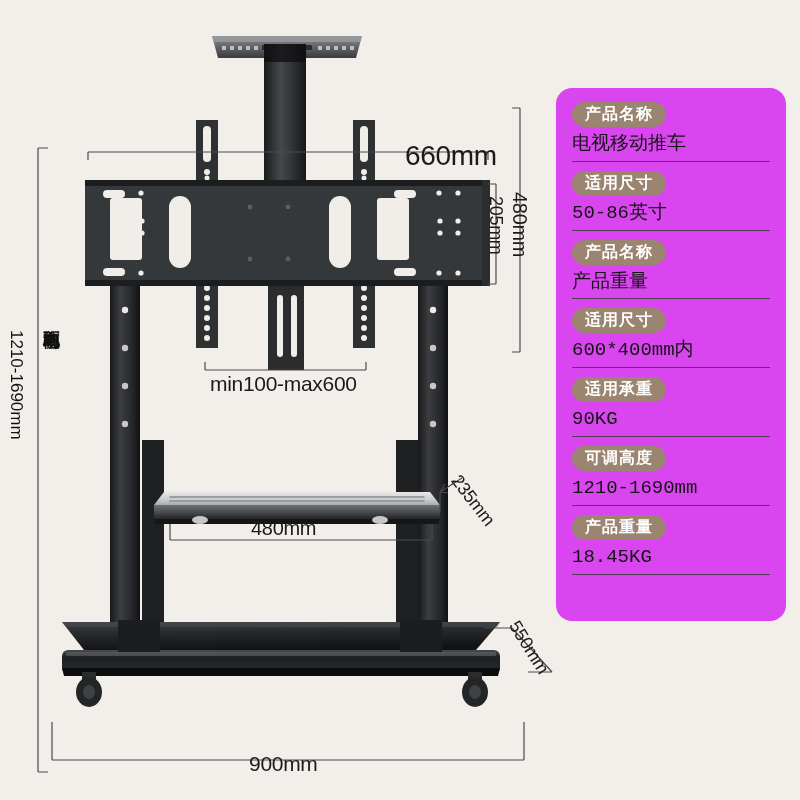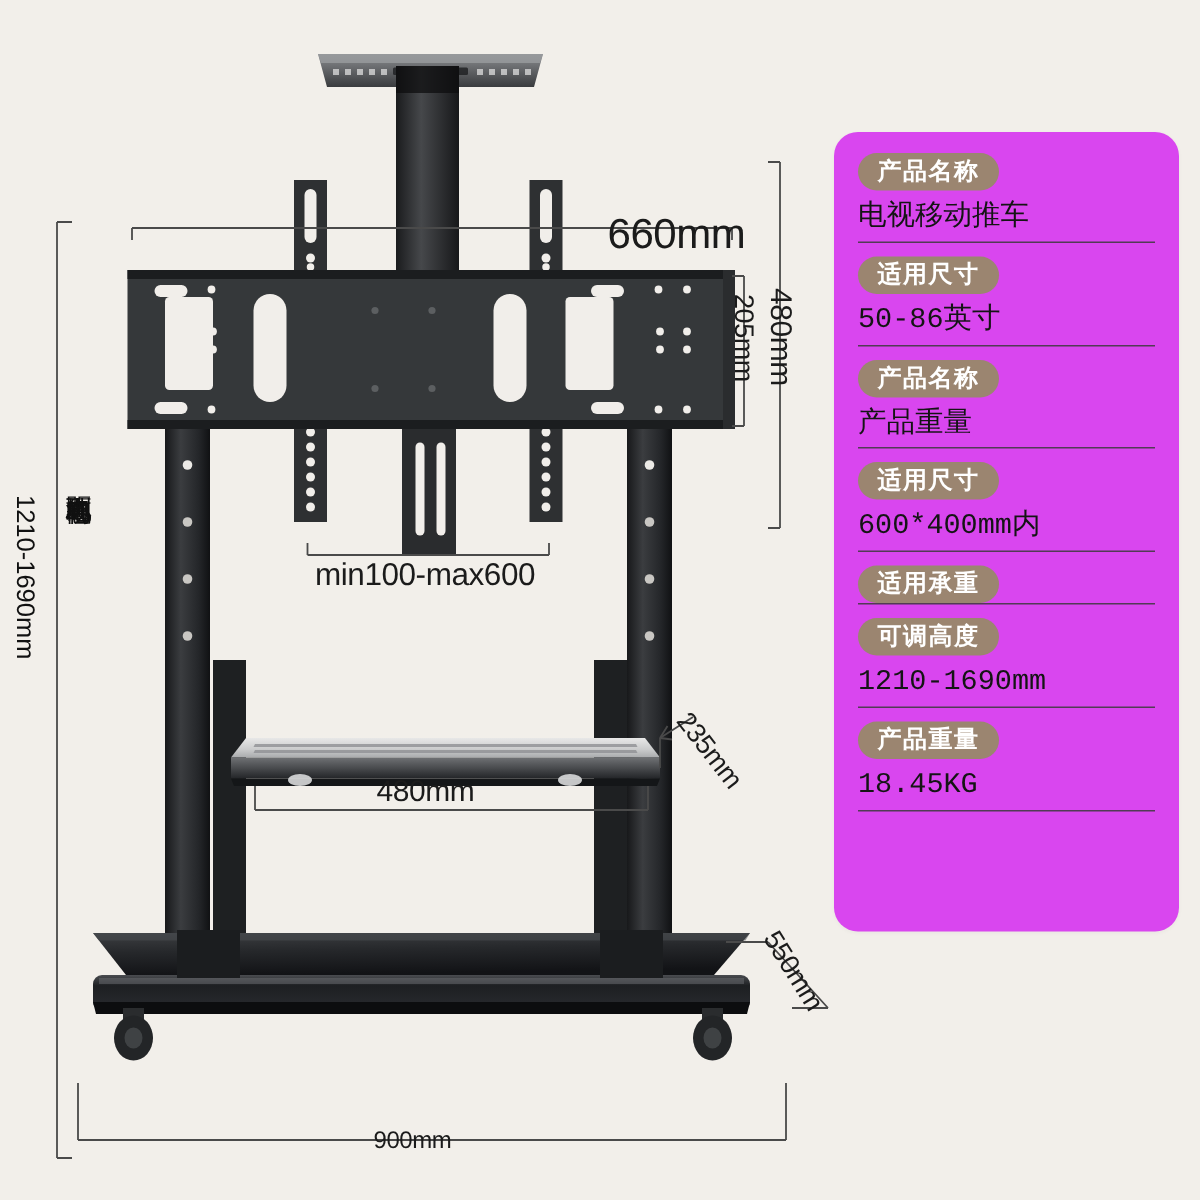--- a/index.html
+++ b/index.html
@@ -304,21 +304,21 @@
   <div class="abs dimtext rot90" style="left:506px;top:196px;font-size:18px;">205mm</div>
 
   <div class="abs dimtext" style="left:210px;top:372px;font-size:21px;">min100-max600</div>
 
   <div class="abs dimtext" style="left:251px;top:517px;font-size:20px;">480mm</div>
 
   <div class="abs dimtext rot235" style="left:463px;top:471px;font-size:18px;">235mm</div>
 
   <div class="abs dimtext rot550" style="left:522px;top:617px;font-size:18px;">550mm</div>
 
-  <div class="abs dimtext" style="left:249px;top:752px;font-size:16px;">900mm</div>
+  <div class="abs dimtext" style="left:249px;top:752px;font-size:21px;">900mm</div>
 
   <div id="left-label-1" class="cn">电视中心到地面距离</div>
 
   <div id="left-label-2">1210-1690mm</div>
 
   <div id="spec-card">
 
     <div class="spec-row">
       <span class="spec-badge">产品名称</span>
       <span class="spec-value">电视移动推车</span>
@@ -338,20 +338,21 @@
     </div>
 
     <div class="spec-row">
       <span class="spec-badge">适用尺寸</span>
       <span class="spec-value">600*400mm内</span>
       <div class="spec-rule"></div>
     </div>
 
     <div class="spec-row">
       <span class="spec-badge">适用承重</span>
+      <span class="spec-value">90KG</span>
       <div class="spec-rule"></div>
     </div>
 
     <div class="spec-row">
       <span class="spec-badge">可调高度</span>
       <span class="spec-value">1210-1690mm</span>
       <div class="spec-rule"></div>
     </div>
 
     <div class="spec-row">

